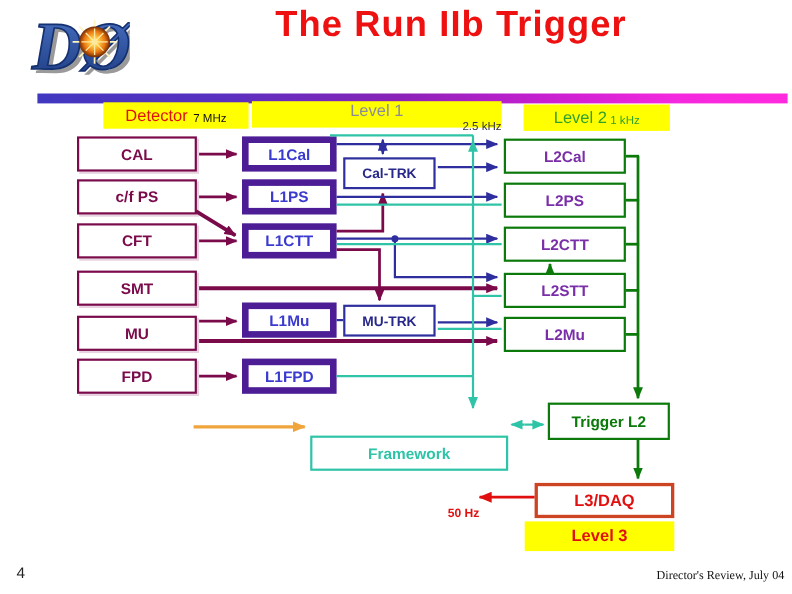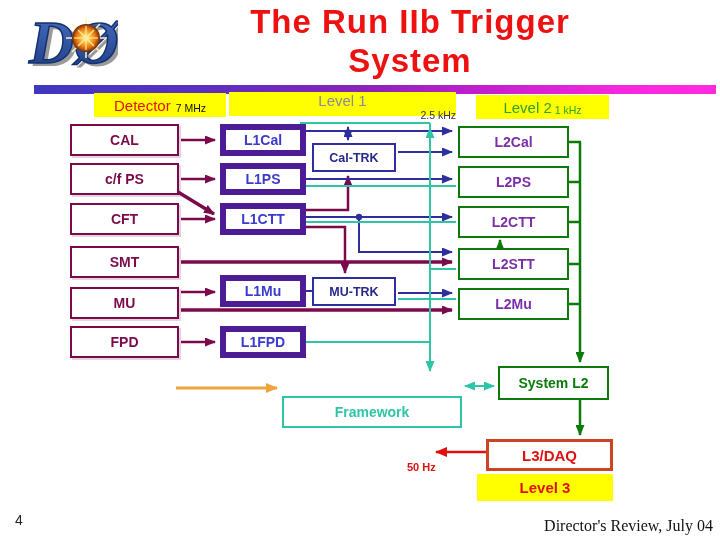--- a/index.html
+++ b/index.html
@@ -42,21 +42,21 @@
   .trk{left:312px;width:84px;height:29px;border:2px solid #2e2e9e;color:#28288a;font-size:12.5px;}
   .l2b{left:458px;width:111px;height:32px;border:2px solid #0b7a0b;color:#7a2fa8;}
   #box-lumi{left:70px;top:373px;width:104px;height:32px;border:2px solid #f0a43c;color:#f0a43c;}
   #box-framework{left:282px;top:375px;width:180px;height:32px;border:2px solid #2fc4a7;color:#2fc4a7;margin-top:21px;}
   #box-global-l2{left:498px;top:366px;width:111px;height:34px;border:2px solid #0b7a0b;color:#0b7a0b;}
   #box-l3daq{left:486px;top:439px;width:127px;height:32px;border:3px solid #cc4422;color:#e01010;font-size:15px;}
   #hdr-level3{left:477px;top:474px;width:136px;height:27px;background:#ffff00;color:#e01010;
               display:flex;align-items:center;justify-content:center;font-weight:bold;font-size:15px;}
   #rate-50hz{left:407px;top:461px;color:#e01010;font-weight:bold;font-size:11px;}
   #page-number{left:15px;top:512px;color:#222222;font-size:14px;}
-  #footer{right:7px;top:517px;color:#111111;font-size:16px;font-family:"Liberation Serif",serif;}
+  #footer{right:7px;top:517px;color:#111111;font-size:11px;font-family:"Liberation Serif",serif;}
   #lines{left:0;top:0;pointer-events:none;}
   #logo{left:26px;top:5px;}
 </style>
 </head>
 <body>
 
 <div id="slide">
 
   <svg id="logo" class="abs" width="92" height="76" viewBox="0 0 92 76">
     <defs>
@@ -85,21 +85,20 @@
         <line x1="60" y1="21" x2="60" y2="45"></line>
         <line x1="48" y1="33" x2="72" y2="33"></line>
         <line x1="52" y1="25" x2="68" y2="41"></line>
         <line x1="68" y1="25" x2="52" y2="41"></line>
       </g>
     </g>
   </svg>
 
   <div id="title" class="abs">
     <div>The Run IIb Trigger</div>
-    <div>System</div>
   </div>
 
   <div id="bar" class="abs"></div>
 
   <div id="hdr-detector" class="abs hdr">
     <span class="lbl">Detector</span>
     <span class="rate">7 MHz</span>
   </div>
   <div id="hdr-level1" class="abs hdr">
     <span class="lbl">Level 1</span>
@@ -126,21 +125,21 @@
   <div class="abs box trk" style="top:143px">Cal-TRK</div>
   <div class="abs box trk" style="top:277px">MU-TRK</div>
 
   <div class="abs box l2b" style="top:126px">L2Cal</div>
   <div class="abs box l2b" style="top:166px">L2PS</div>
   <div class="abs box l2b" style="top:206px">L2CTT</div>
   <div class="abs box l2b" style="top:248px">L2STT</div>
   <div class="abs box l2b" style="top:288px">L2Mu</div>
 
   <div id="box-framework" class="abs box">Framework</div>
-  <div id="box-global-l2" class="abs box">System L2</div>
+  <div id="box-global-l2" class="abs box">Trigger L2</div>
   <div id="box-l3daq" class="abs box">L3/DAQ</div>
   <div id="hdr-level3" class="abs">Level 3</div>
   <div id="rate-50hz" class="abs">50 Hz</div>
 
   <div id="page-number" class="abs">4</div>
   <div id="footer" class="abs">Director's Review, July 04</div>
 
   <svg id="lines" class="abs" width="720" height="540" viewBox="0 0 720 540">
     <defs>
       <marker id="mM" markerUnits="userSpaceOnUse" markerWidth="11" markerHeight="9" viewBox="0 0 11 9" refX="10" refY="4.5" orient="auto">

